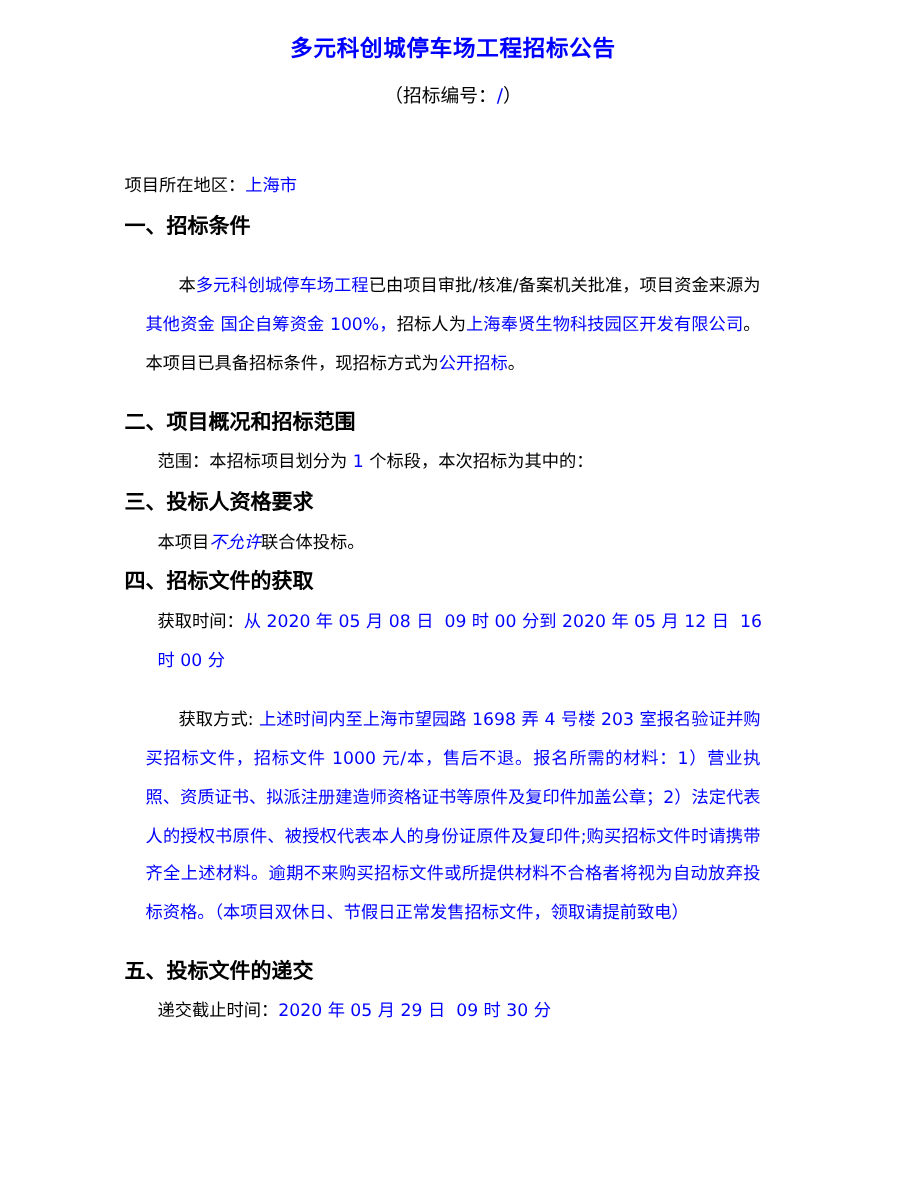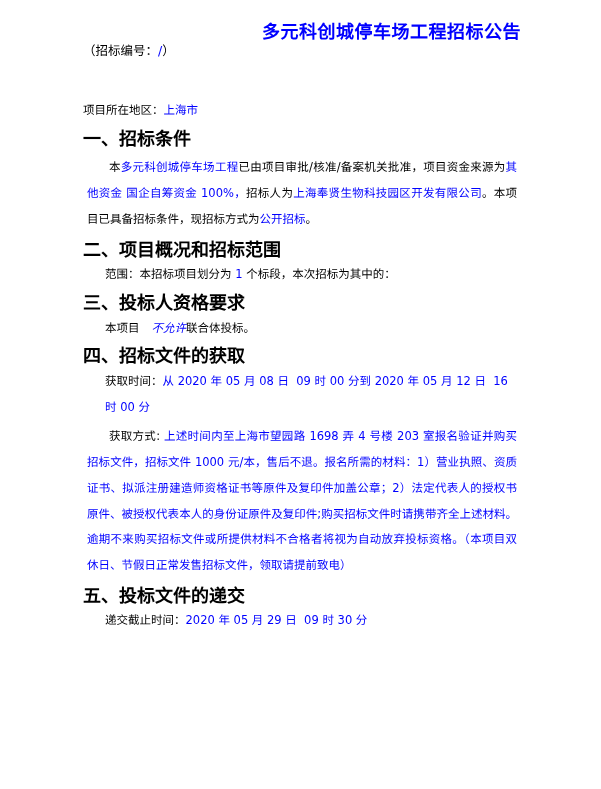--- a/index.html
+++ b/index.html
@@ -14,56 +14,57 @@
     background: #ffffff;
     overflow: hidden;
     font-family: "DejaVu Sans", "Liberation Sans", sans-serif;
     color: #000000;
     font-size: 11.5px;
   }
   .content {
     padding: 22px 80px 0 83px;
   }
   .doc-title {
-    text-align: right;
-    font-size: 18px;
+    text-align: center;
+    font-size: 15px;
     font-weight: bold;
     color: #0000ff;
     line-height: 20px;
     letter-spacing: 0.5px;
   }
   .doc-subtitle {
-    text-align: left;
+    text-align: center;
     font-size: 12.5px;
     line-height: 18px;
+    margin-top: 13px;
   }
   .location-line {
     margin-top: 38px;
   }
   .line {
     line-height: 25.7px;
   }
   .indent {
     padding-left: 22px;
   }
   .para {
-    margin: 4px;
+    margin: 14px;
     line-height: 25.7px;
     text-align: justify;
     text-indent: 22px;
   }
   h3.sec-heading {
     margin: 2px 0 0 0;
-    font-size: 18px;
+    font-size: 14px;
     font-weight: bold;
     line-height: 25.7px;
     color: #000000;
   }
   .blue { color: #0000ff; }
-  .blue-italic { color: #0000ff; font-style: italic; margin-left: 12px; }
+  .blue-italic { color: #0000ff; font-style: italic; }
   .keep-spaces { white-space: pre-wrap; }
 </style>
 </head>
 <body>
 
 <div class="page">
   <div class="content">
 
     <div class="doc-title">多元科创城停车场工程招标公告</div>
 

